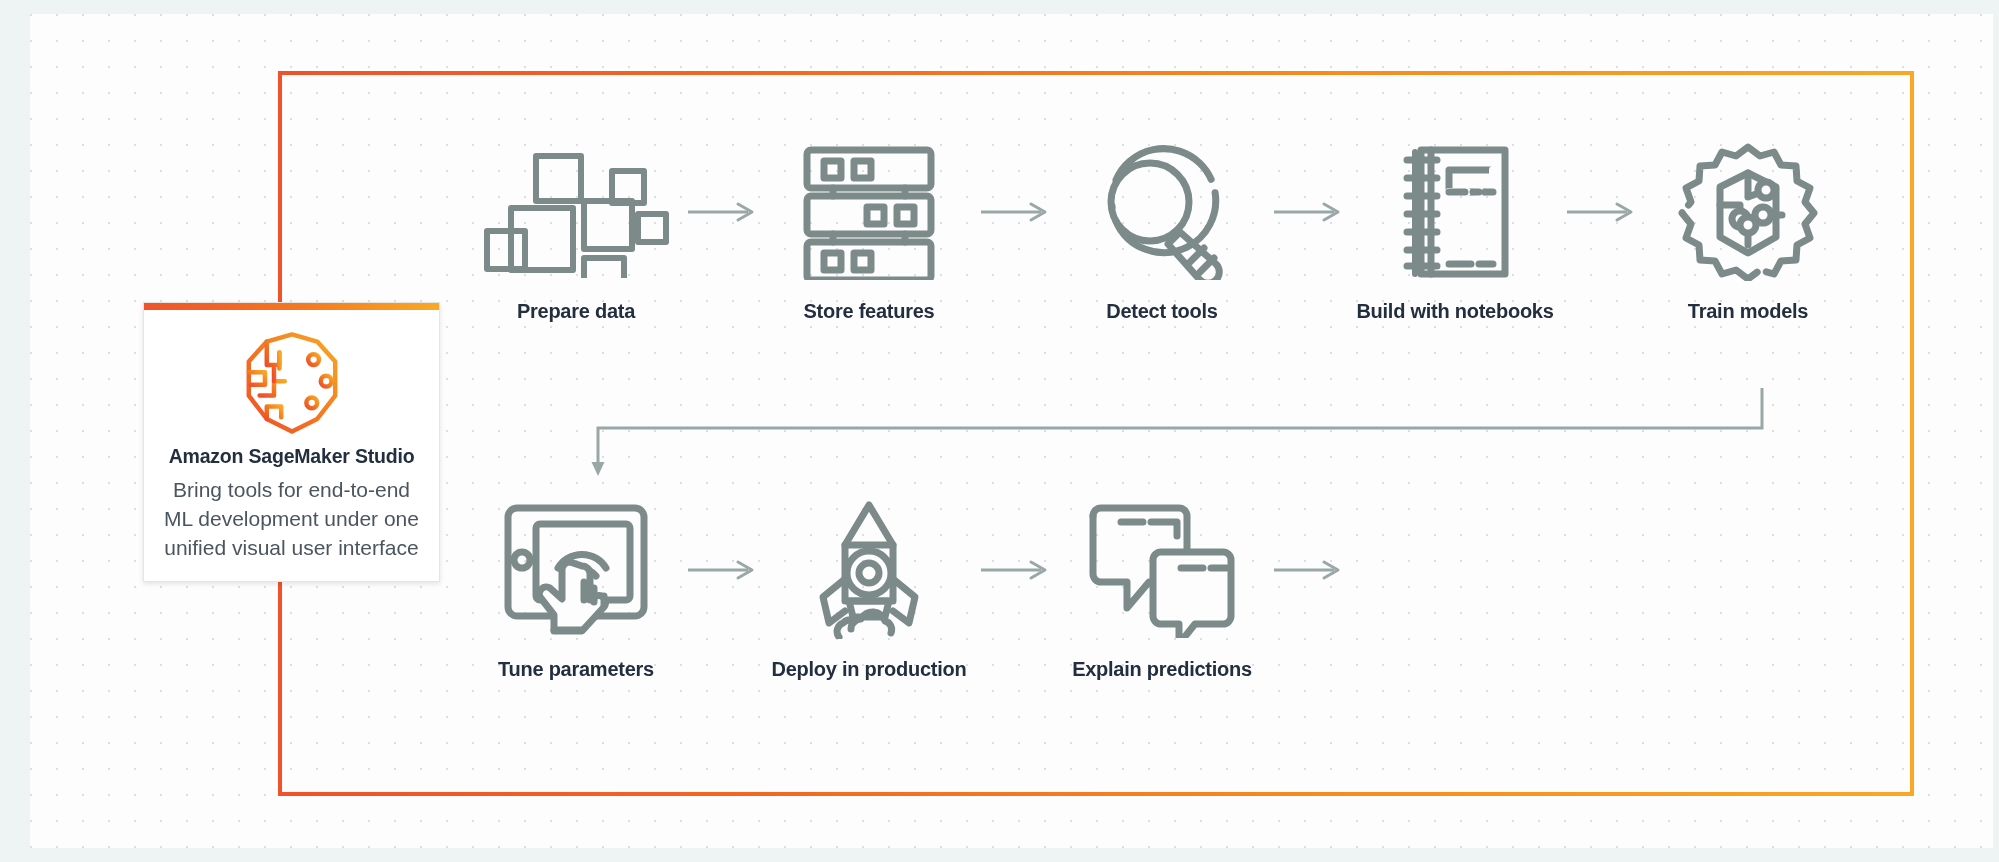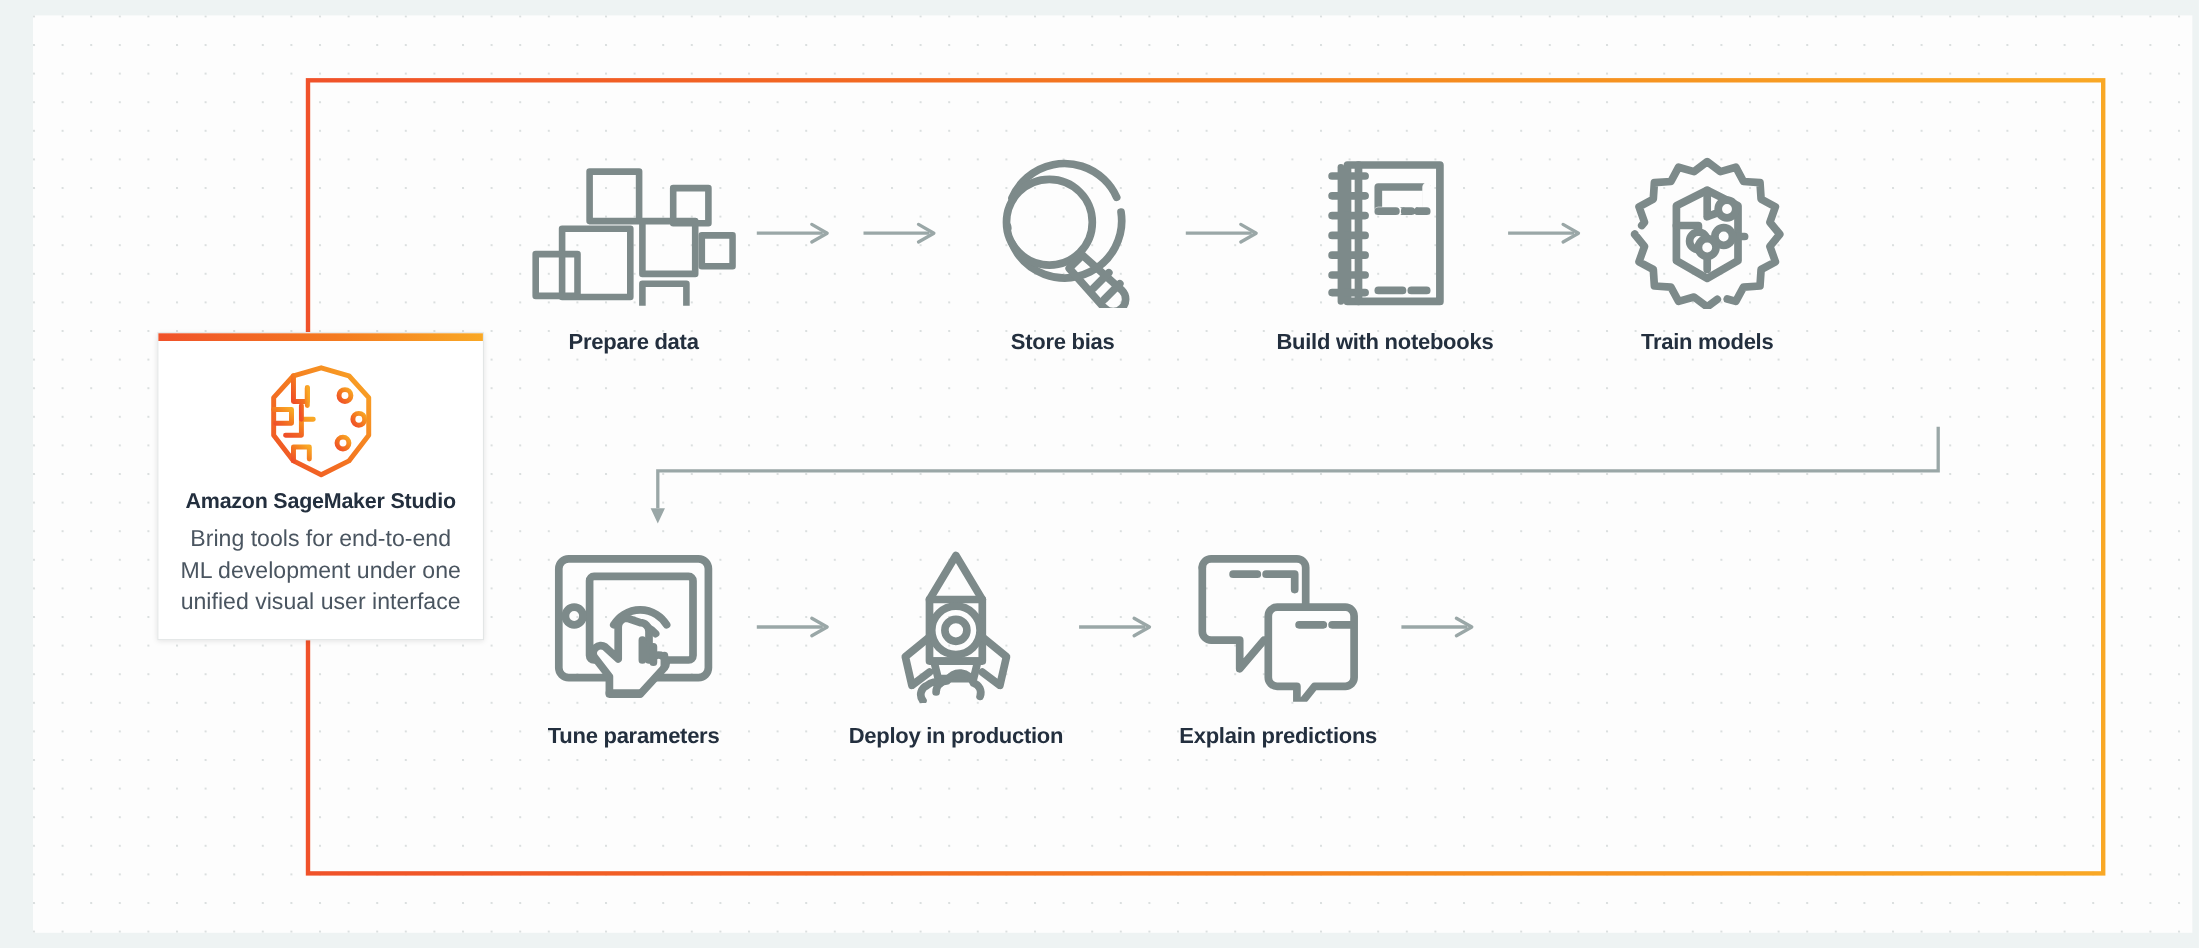--- a/index.html
+++ b/index.html
@@ -189,40 +189,60 @@
       <div class="step-label">Prepare data</div>
     </div>
 
     <div class="arrow">
       <svg width="74" height="24" viewBox="0 0 74 24">
         <path d="M2 12 H62" fill="none" stroke="#9aa7a7" stroke-width="3"></path>
         <path d="M52 4 L66 12 L52 20" fill="none" stroke="#9aa7a7" stroke-width="3" stroke-linecap="round" stroke-linejoin="round"></path>
       </svg>
     </div>
 
+    <div class="step">
+      <div class="step-icon">
+        <svg width="140" height="136" viewBox="0 0 140 136">
+          <g class="icon-stroke">
+            <rect x="8" y="6" width="124" height="38" rx="4"></rect>
+            <rect x="25" y="17" width="17" height="17"></rect>
+            <rect x="55" y="17" width="17" height="17"></rect>
+            <path d="M34 44 L34 52 M106 44 L106 52"></path>
+            <rect x="8" y="52" width="124" height="38" rx="4"></rect>
+            <rect x="68" y="63" width="17" height="17"></rect>
+            <rect x="98" y="63" width="17" height="17"></rect>
+            <path d="M34 90 L34 98 M106 90 L106 98"></path>
+            <rect x="8" y="98" width="124" height="38" rx="4"></rect>
+            <rect x="25" y="109" width="17" height="17"></rect>
+            <rect x="55" y="109" width="17" height="17"></rect>
+          </g>
+        </svg>
+      </div>
+      <div class="step-label">Store features</div>
+    </div>
 
     <div class="arrow">
       <svg width="74" height="24" viewBox="0 0 74 24">
         <path d="M2 12 H62" fill="none" stroke="#9aa7a7" stroke-width="3"></path>
         <path d="M52 4 L66 12 L52 20" fill="none" stroke="#9aa7a7" stroke-width="3" stroke-linecap="round" stroke-linejoin="round"></path>
       </svg>
     </div>
 
     <div class="step">
       <div class="step-icon">
         <svg width="140" height="136" viewBox="0 0 140 136">
           <g class="icon-stroke">
             <path d="M24 36 A52 52 0 1 1 20 62" stroke-dasharray="120 14 150 14"></path>
             <circle cx="58" cy="58" r="39"></circle>
             <path d="M88 88 L124 120 a11 11 0 0 1 -16 16 L76 100 Z"></path>
             <path d="M98 118 L112 104 M108 128 L122 114"></path>
           </g>
         </svg>
       </div>
-      <div class="step-label">Store bias</div>
+      <div class="step-label">Detect tools</div>
     </div>
 
     <div class="arrow">
       <svg width="74" height="24" viewBox="0 0 74 24">
         <path d="M2 12 H62" fill="none" stroke="#9aa7a7" stroke-width="3"></path>
         <path d="M52 4 L66 12 L52 20" fill="none" stroke="#9aa7a7" stroke-width="3" stroke-linecap="round" stroke-linejoin="round"></path>
       </svg>
     </div>
 
     <div class="step">

